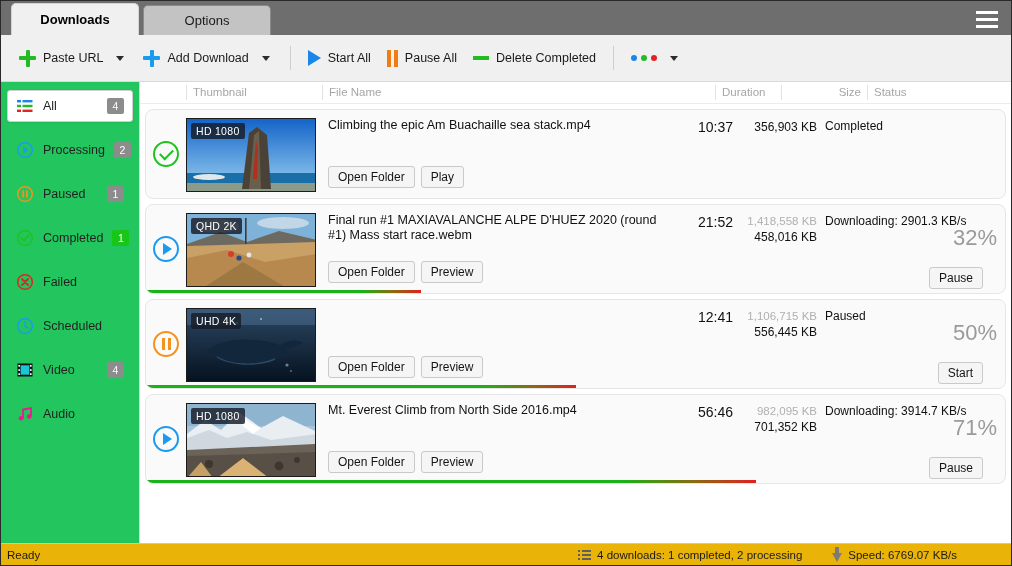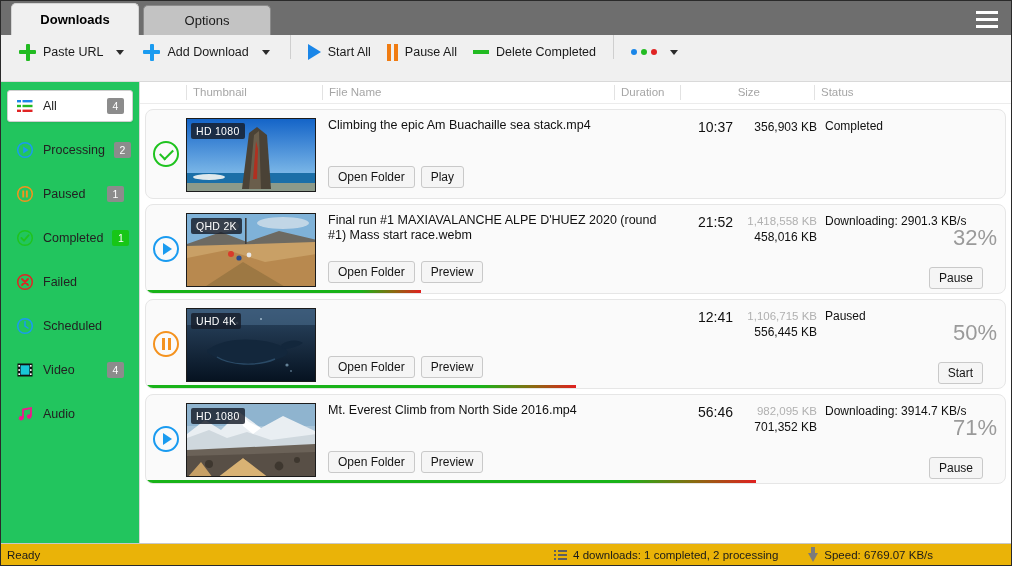--- a/index.html
+++ b/index.html
@@ -38,21 +38,21 @@
     width: 28px; height: 24px;
     display: flex; flex-direction: column; justify-content: center;
     align-items: center; gap: 4px;
   }
   .hamburger span { display: block; width: 22px; height: 3px; background: #ffffff; }
 
   
   .toolbar {
     height: 47px; background: #f0f0f0;
     border-bottom: 1px solid #d9d9d9;
-    display: flex; 
+    display: flex; align-items: center;
     padding: 0 10px; gap: 0px; flex: 0 0 47px;
   }
   .tb-item {
     display: flex; align-items: center; gap: 7px;
     height: 34px; padding: 0 8px; font-size: 12.5px; color: #1a1a1a;
     border-radius: 3px; white-space: nowrap;
   }
   .tb-caret {
     width: 18px; height: 34px; display: flex;
     align-items: center; justify-content: center;
@@ -111,21 +111,21 @@
     font-size: 11.5px; color: #a6a6a6; border-bottom: 1px solid #ececec;
     padding-left: 4px; flex: none;
   }
   .ch { padding: 0 6px; height: 15px; line-height: 15px;
         border-left: 1px solid #e2e2e2; }
   .ch.first { border-left: none; }
   .ch-thumb { width: 136px; }
   .ch-name  { flex: 1; }
   .ch-dur   { width: 66px; }
   .ch-size  { width: 86px; text-align: right; }
-  .ch-status{ width: 197px; margin-left: 48px; }
+  .ch-status{ width: 144px; }
 
   .rows { flex: 1; overflow: hidden; padding: 5px 5px 0 5px; }
   .card {
     position: relative; height: 90px; margin-bottom: 5px;
     background: #fafafa; border: 1px solid #e6e6e6; border-radius: 8px;
     display: flex; overflow: hidden;
   }
   .state-ic { width: 40px; display: flex; align-items: center; justify-content: center; flex: none; }
   .ring { width: 26px; height: 26px; border-radius: 50%; border: 2px solid;
           display: flex; align-items: center; justify-content: center; }
@@ -173,21 +173,21 @@
            background: linear-gradient(to right, #19b319 0%, #19b319 78%, #8a6a10 90%, #e02020 100%); }
 
   
   .statusbar {
     height: 22px; background: #eab308; border-top: 1px solid #c8c8c8;
     display: flex; align-items: center; font-size: 11.5px; color: #1a1a1a;
     padding: 0 6px; flex: none;
   }
   .sb-left { flex: 1; }
   .sb-group { display: flex; align-items: center; gap: 6px; margin-right: 30px; }
-  .sb-group.last { margin-right: 72px; }
+  .sb-group.last { margin-right: 48px; }
   .icon-list { display: flex; flex-direction: column; gap: 2px; }
   .icon-list i { display: flex; gap: 2px; align-items: center; }
   .icon-list i b { width: 2px; height: 2px; background: #5f5f5f; display: block; }
   .icon-list i s { width: 9px; height: 2px; background: #5f5f5f; display: block; }
   .dl-arrow { width: 0; height: 0; border-left: 5px solid transparent;
               border-right: 5px solid transparent; border-top: 9px solid #7b7b7b; }
   .dl-stem { width: 4px; height: 6px; background: #7b7b7b; }
   .dl-wrap { display: flex; flex-direction: column; align-items: center; }
 </style>
 </head>

